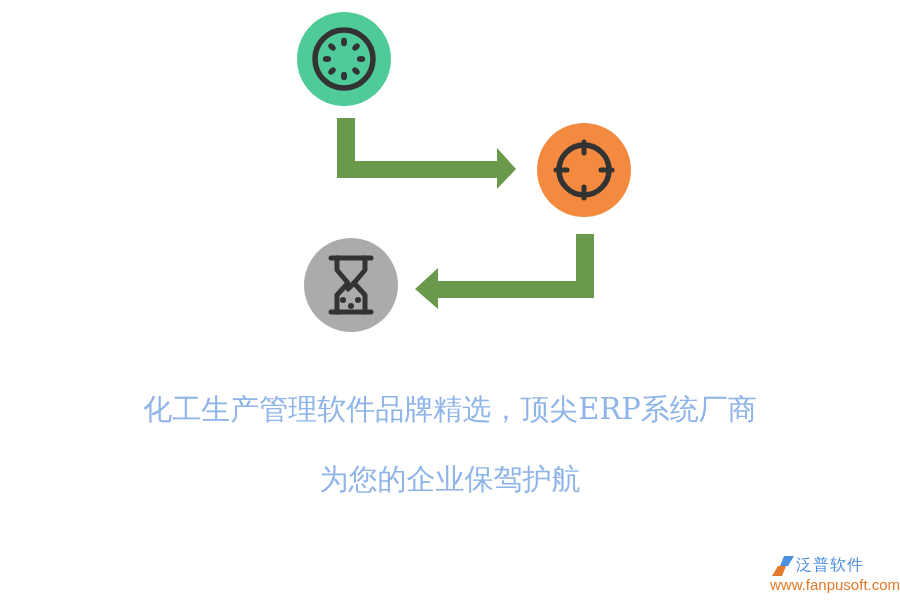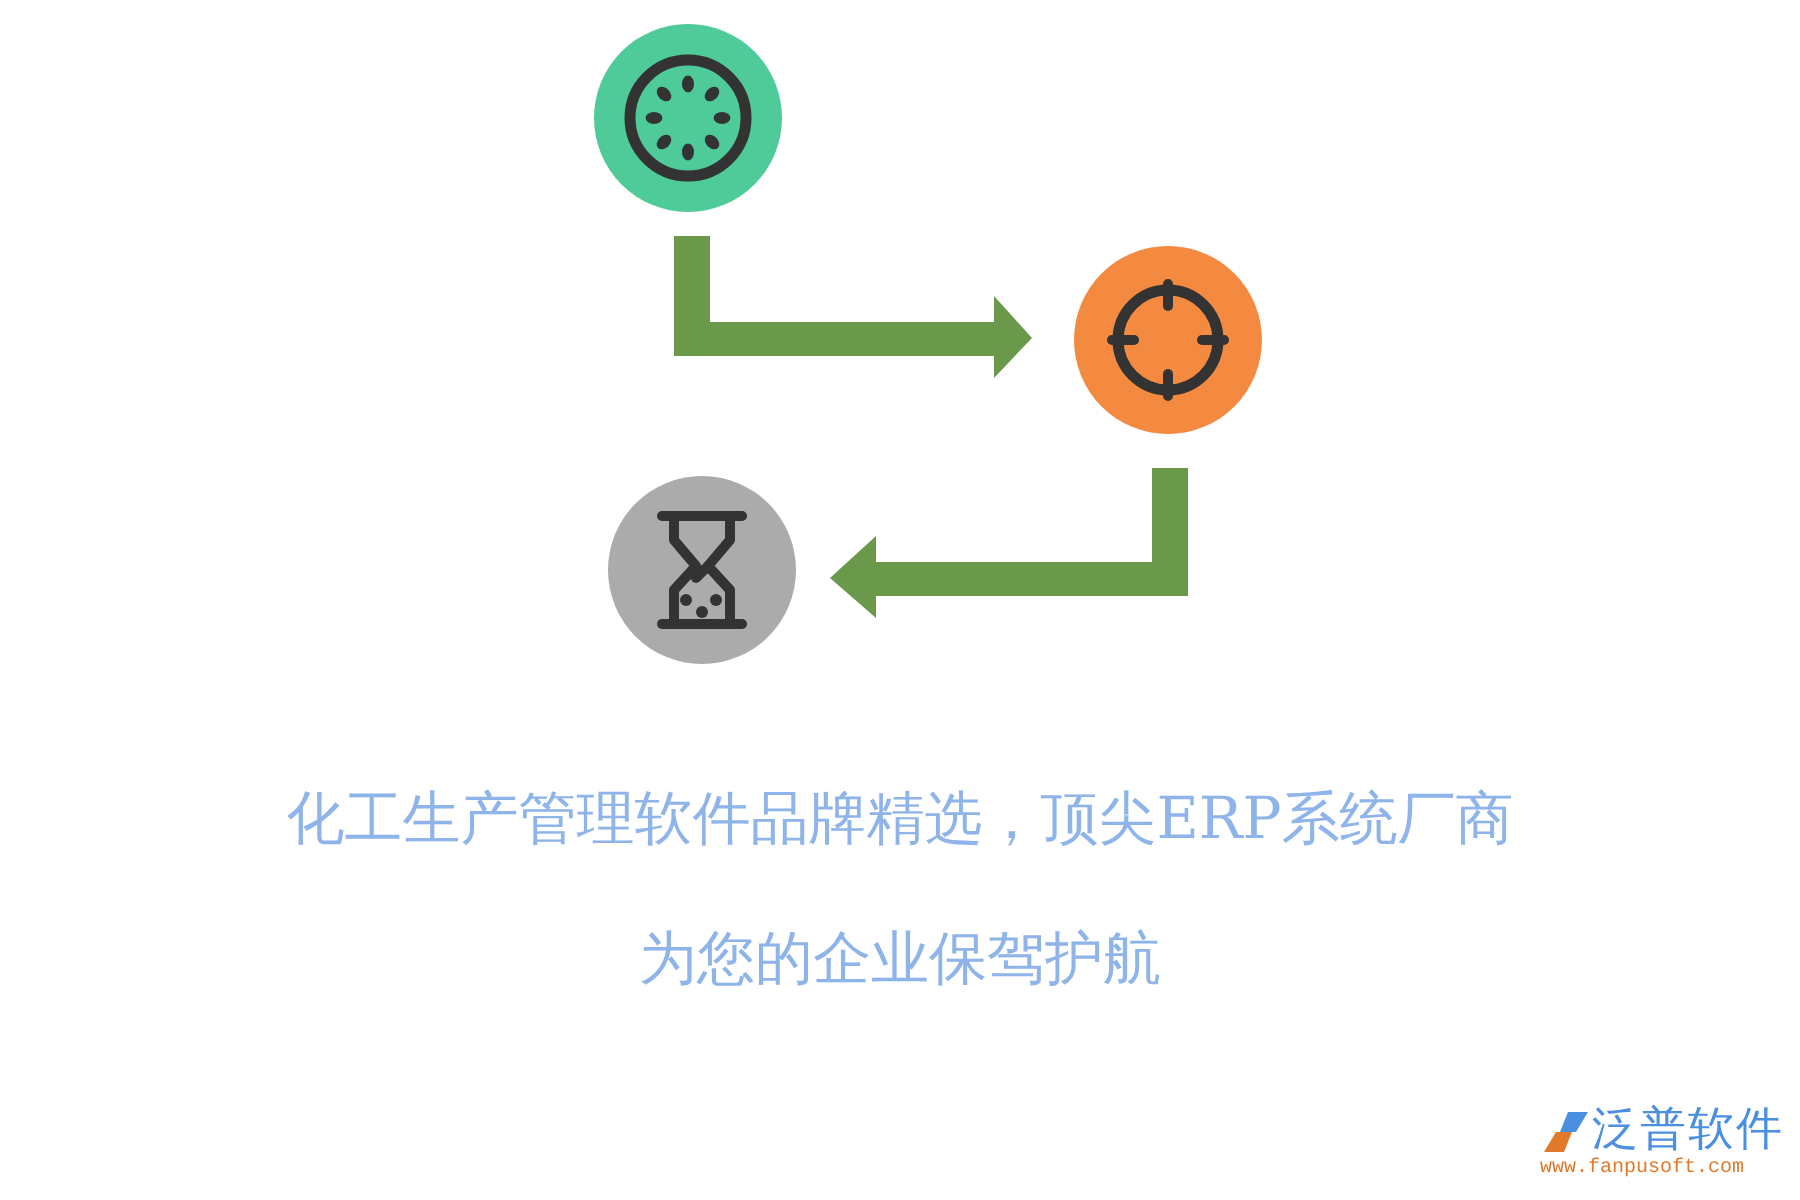--- a/index.html
+++ b/index.html
@@ -15,27 +15,27 @@
     .node svg { display: block; }
     #arrows { position: absolute; left: 0; top: 0; }
     .caption {
       position: absolute; left: 0; width: 900px; text-align: center;
       color: #8eb4ea; font-size: 29px; line-height: 40px; letter-spacing: 0px;
     }
     .logo {
       position: absolute; left: 768px; top: 553px; width: 128px; height: 40px;
     }
     .logo-name {
-      position: absolute; left: 28px; top: 0px; font-size: 23px; line-height: 24px;
+      position: absolute; left: 28px; top: 0px; font-size: 16px; line-height: 24px;
       color: #4a8fe0; font-family: "DejaVu Sans", "Liberation Sans", sans-serif;
       letter-spacing: 1px;
     }
     .logo-url {
-      position: absolute; left: 2px; top: 26px; font-size: 10px; line-height: 12px;
-      color: #e07a2a; font-family: Liberation Mono, monospace;
+      position: absolute; left: 2px; top: 26px; font-size: 15px; line-height: 12px;
+      color: #e07a2a; font-family: Liberation Sans, sans-serif;
     }
     .logo-mark { position: absolute; left: 2px; top: 1px; }
   </style>
 </head>
 <body>
 
 <svg id="arrows" width="900" height="600" viewBox="0 0 900 600">
   <polygon points="337,118 355,118 355,161 497,161 497,148 516,169 497,189 497,178 337,178" fill="#6a994b"></polygon>
   <polygon points="576,234 594,234 594,298 438,298 438,309 415,289 438,268 438,281 576,281" fill="#6a994b"></polygon>
 </svg>

